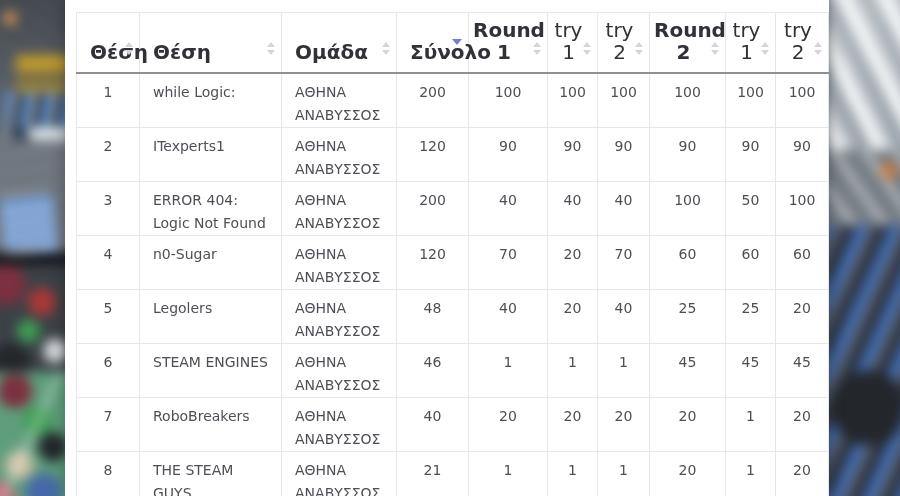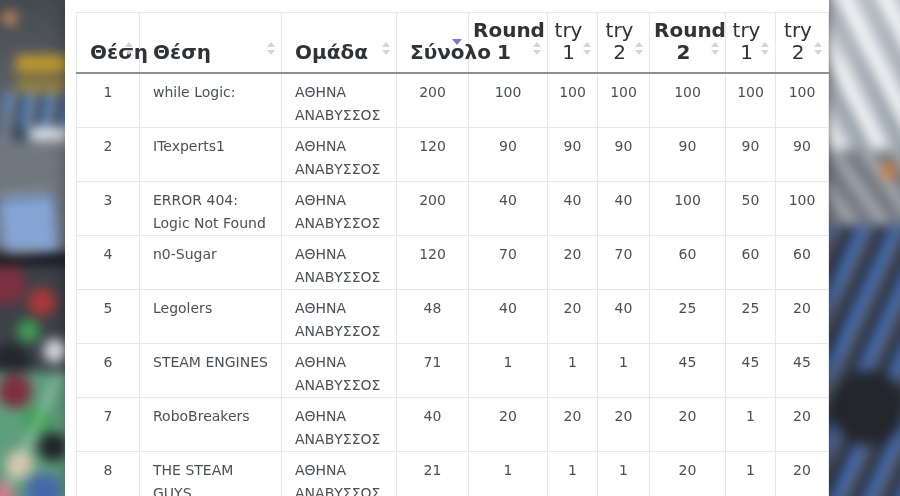--- a/index.html
+++ b/index.html
@@ -230,21 +230,21 @@
             <td class="td-center">20</td>
             <td class="td-center">40</td>
             <td class="td-center">25</td>
             <td class="td-center">25</td>
             <td class="td-center">20</td>
           </tr>
           <tr>
             <td class="td-center">6</td>
             <td class="td-left">STEAM ENGINES</td>
             <td class="td-left">ΑΘΗΝΑ ΑΝΑΒΥΣΣΟΣ</td>
-            <td class="td-center">71</td>
+            <td class="td-center">46</td>
             <td class="td-center">1</td>
             <td class="td-center">1</td>
             <td class="td-center">1</td>
             <td class="td-center">45</td>
             <td class="td-center">45</td>
             <td class="td-center">45</td>
           </tr>
           <tr>
             <td class="td-center">7</td>
             <td class="td-left">RoboBreakers</td>

